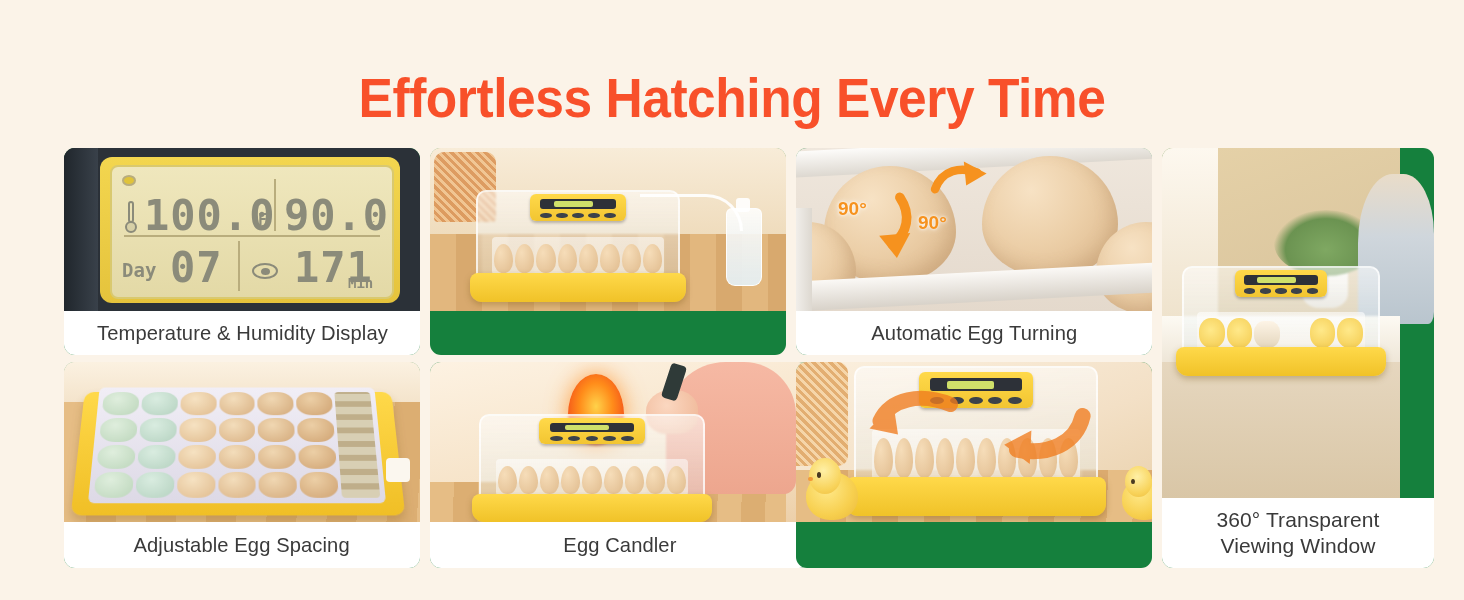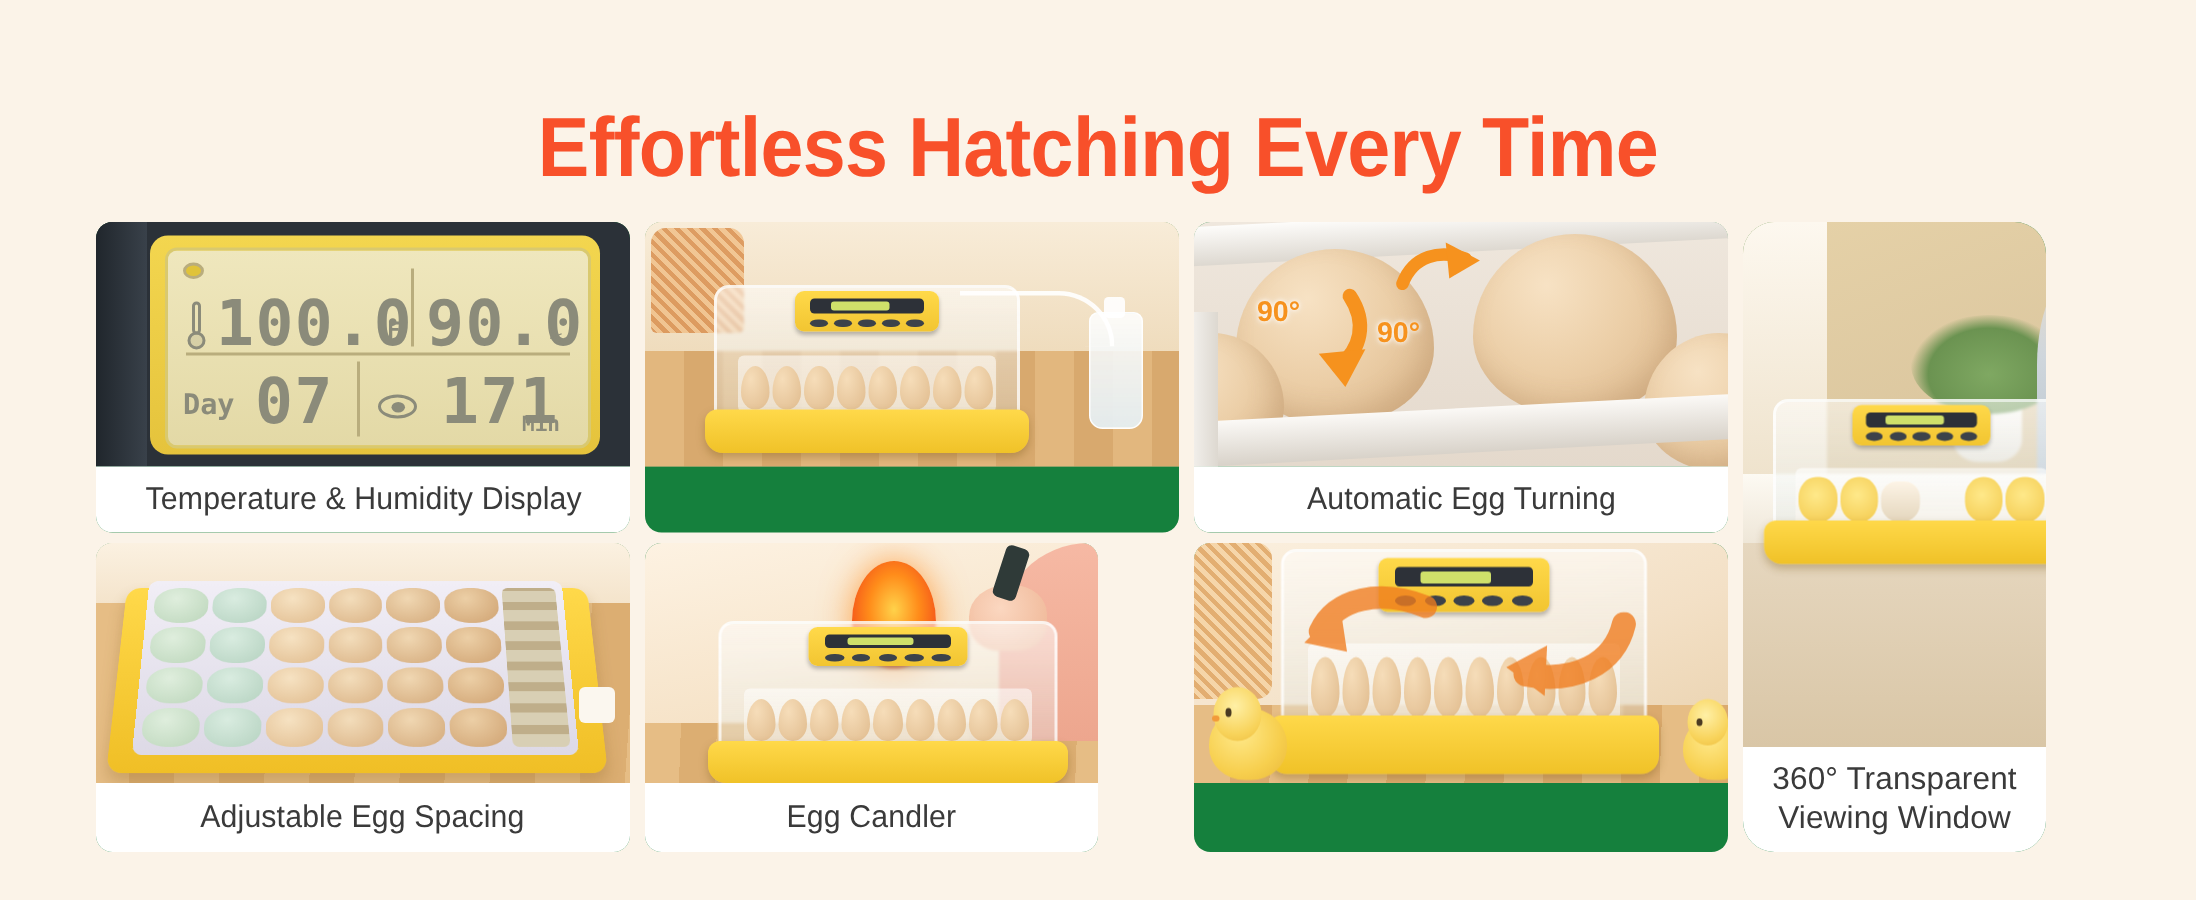--- a/index.html
+++ b/index.html
@@ -52,23 +52,23 @@
   .cap.wide span{
     font-family:"Liberation Sans",sans-serif;
     font-size:21px;transform:none;line-height:26px;
   }
 
   
   #c1{left:0;    top:0;   width:356px;height:207px;}
   #c2{left:366px;top:0;   width:356px;height:207px;}
   #c3{left:732px;top:0;   width:356px;height:207px;}
   #c4{left:0;    top:214px;width:356px;height:206px;}
-  #c5{left:366px;top:214px;width:302px;height:206px;}
+  #c5{left:366px;top:214px;width:352px;height:206px;padding-left:28px;}
   #c6{left:732px;top:214px;width:356px;height:206px;}
-  #c7{left:1098px;top:0;  width:202px;height:420px;border-radius:21px;}
+  #c7{left:1098px;top:0;  width:272px;height:420px;}
 
   #c1 .photo,#c2 .photo,#c3 .photo{height:163px;}
   #c1 .cap,#c2 .cap,#c3 .cap{height:44px;}
   #c4 .photo,#c5 .photo,#c6 .photo{height:160px;}
   #c4 .cap,#c5 .cap,#c6 .cap{height:46px;}
   #c7 .photo{height:350px;}
   #c7 .cap{height:70px;}
 
   
   .sc{position:absolute;inset:0;}

